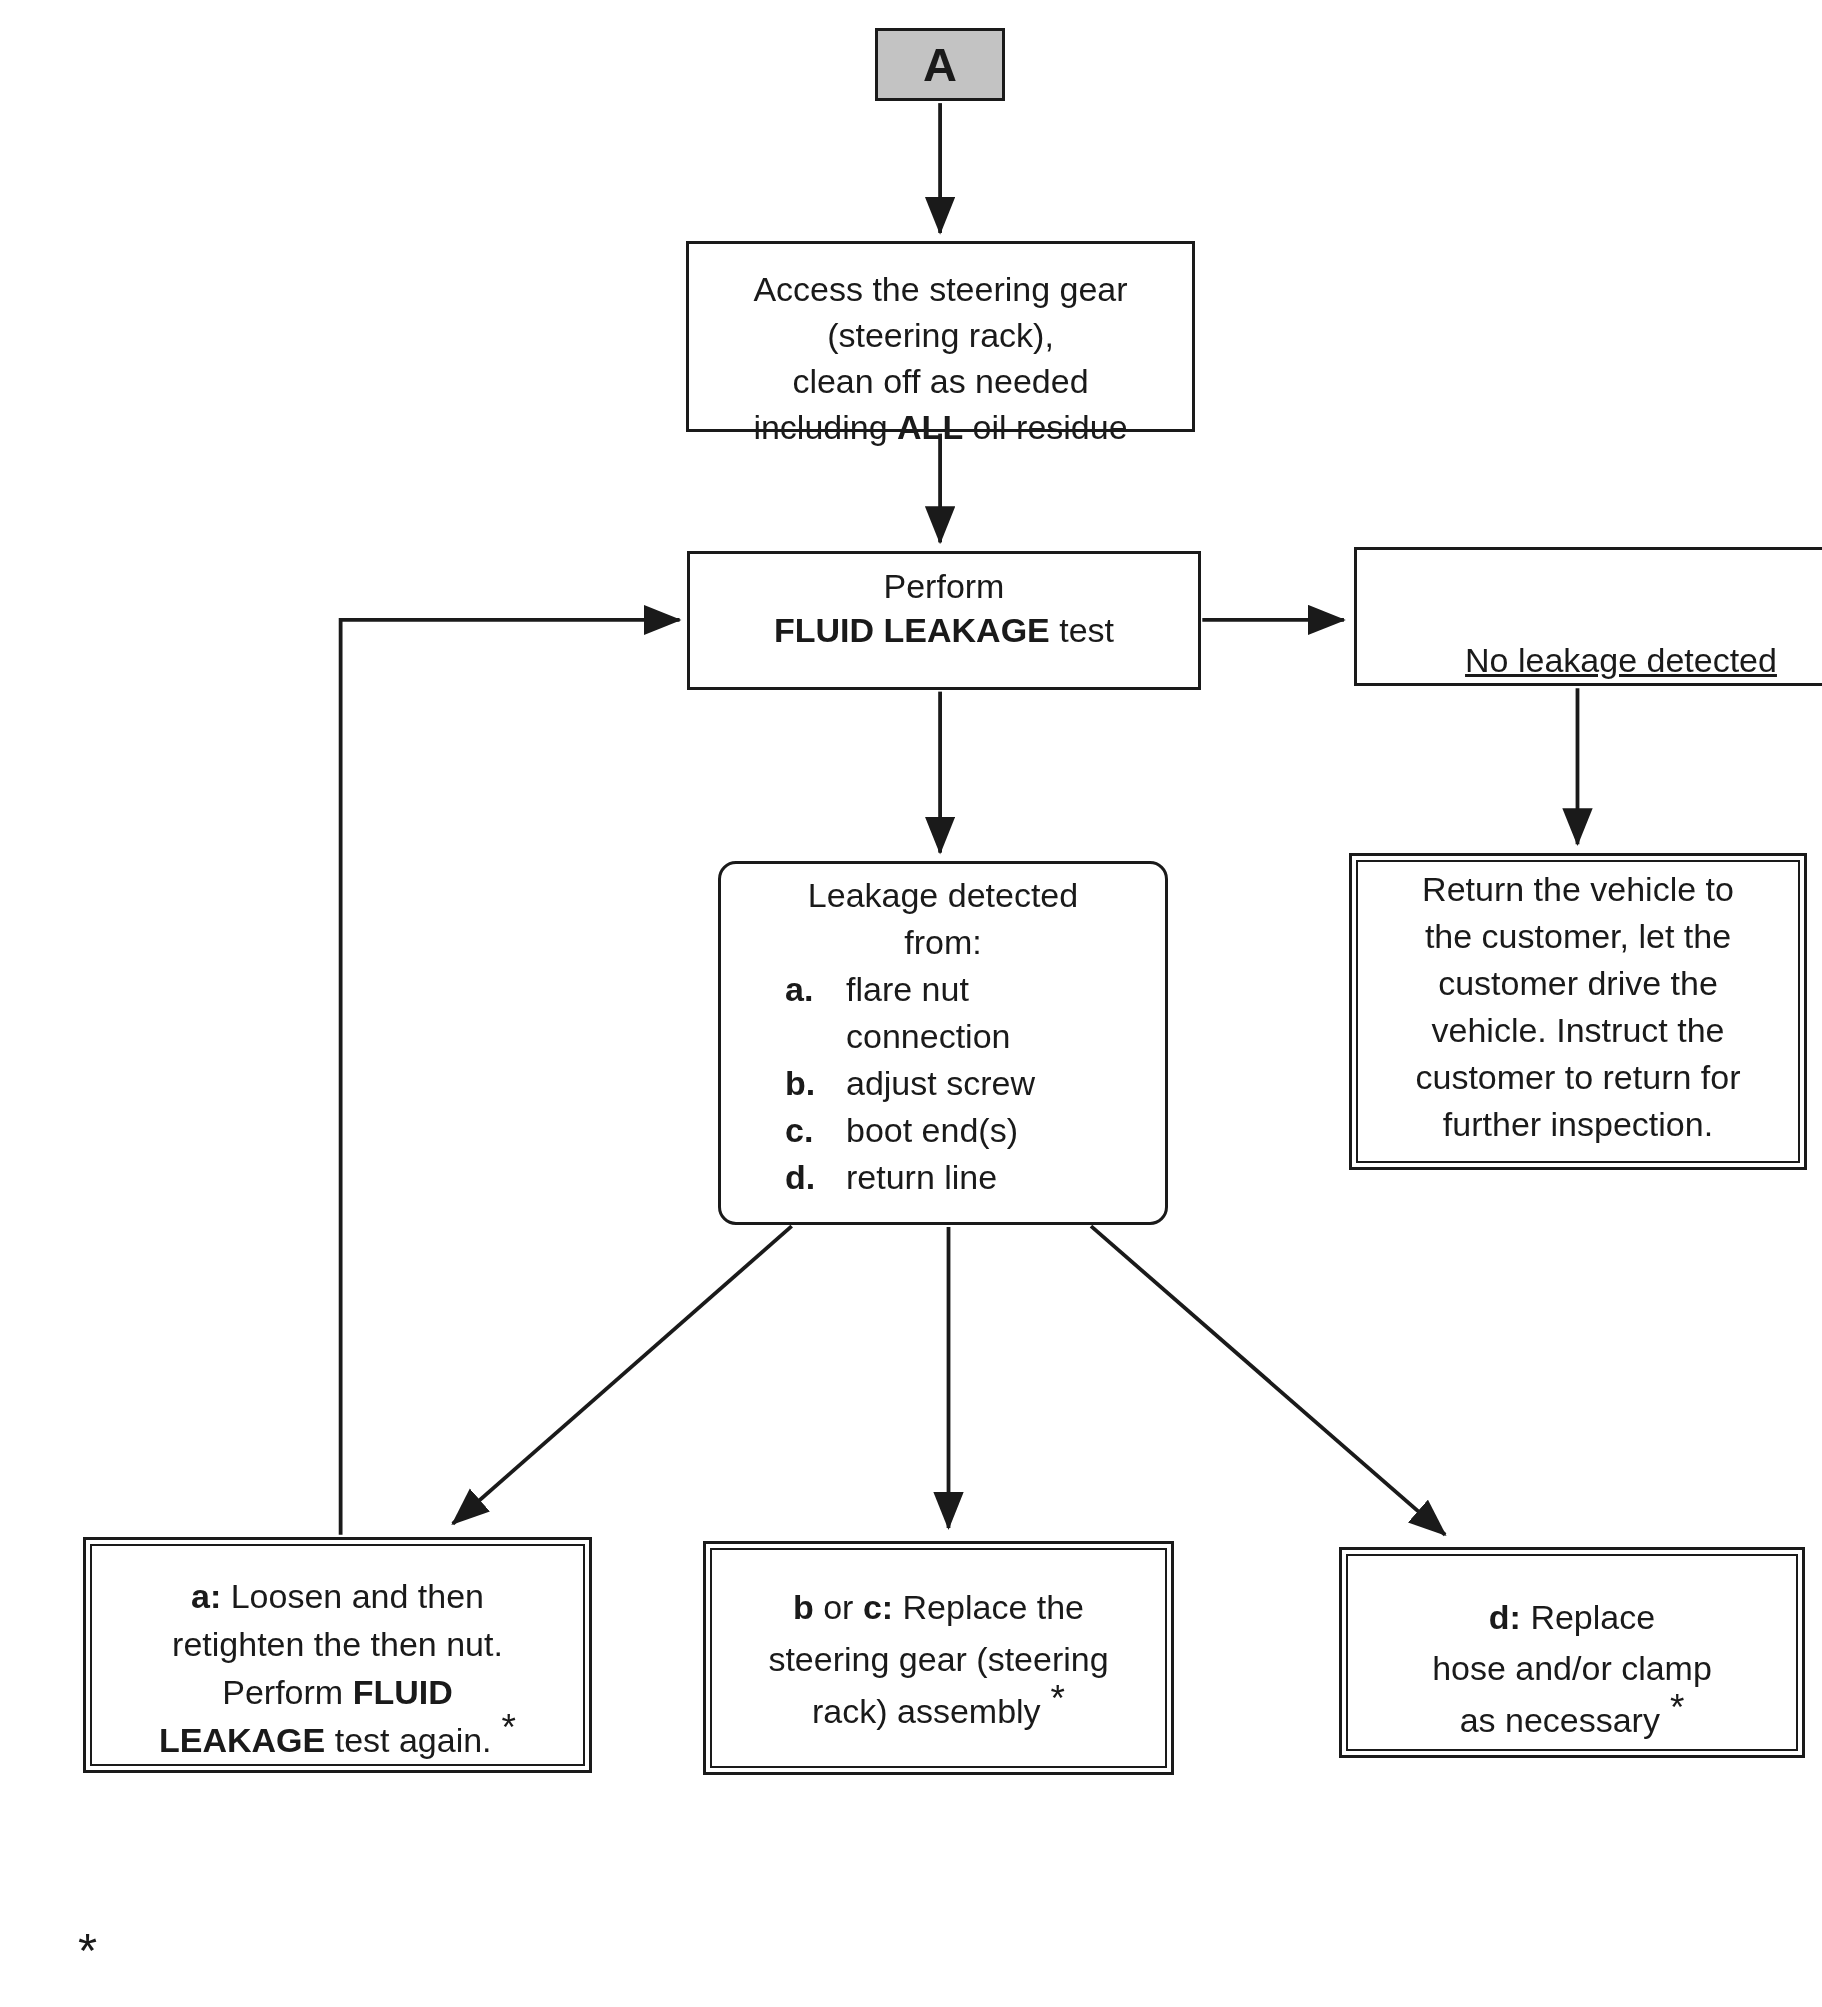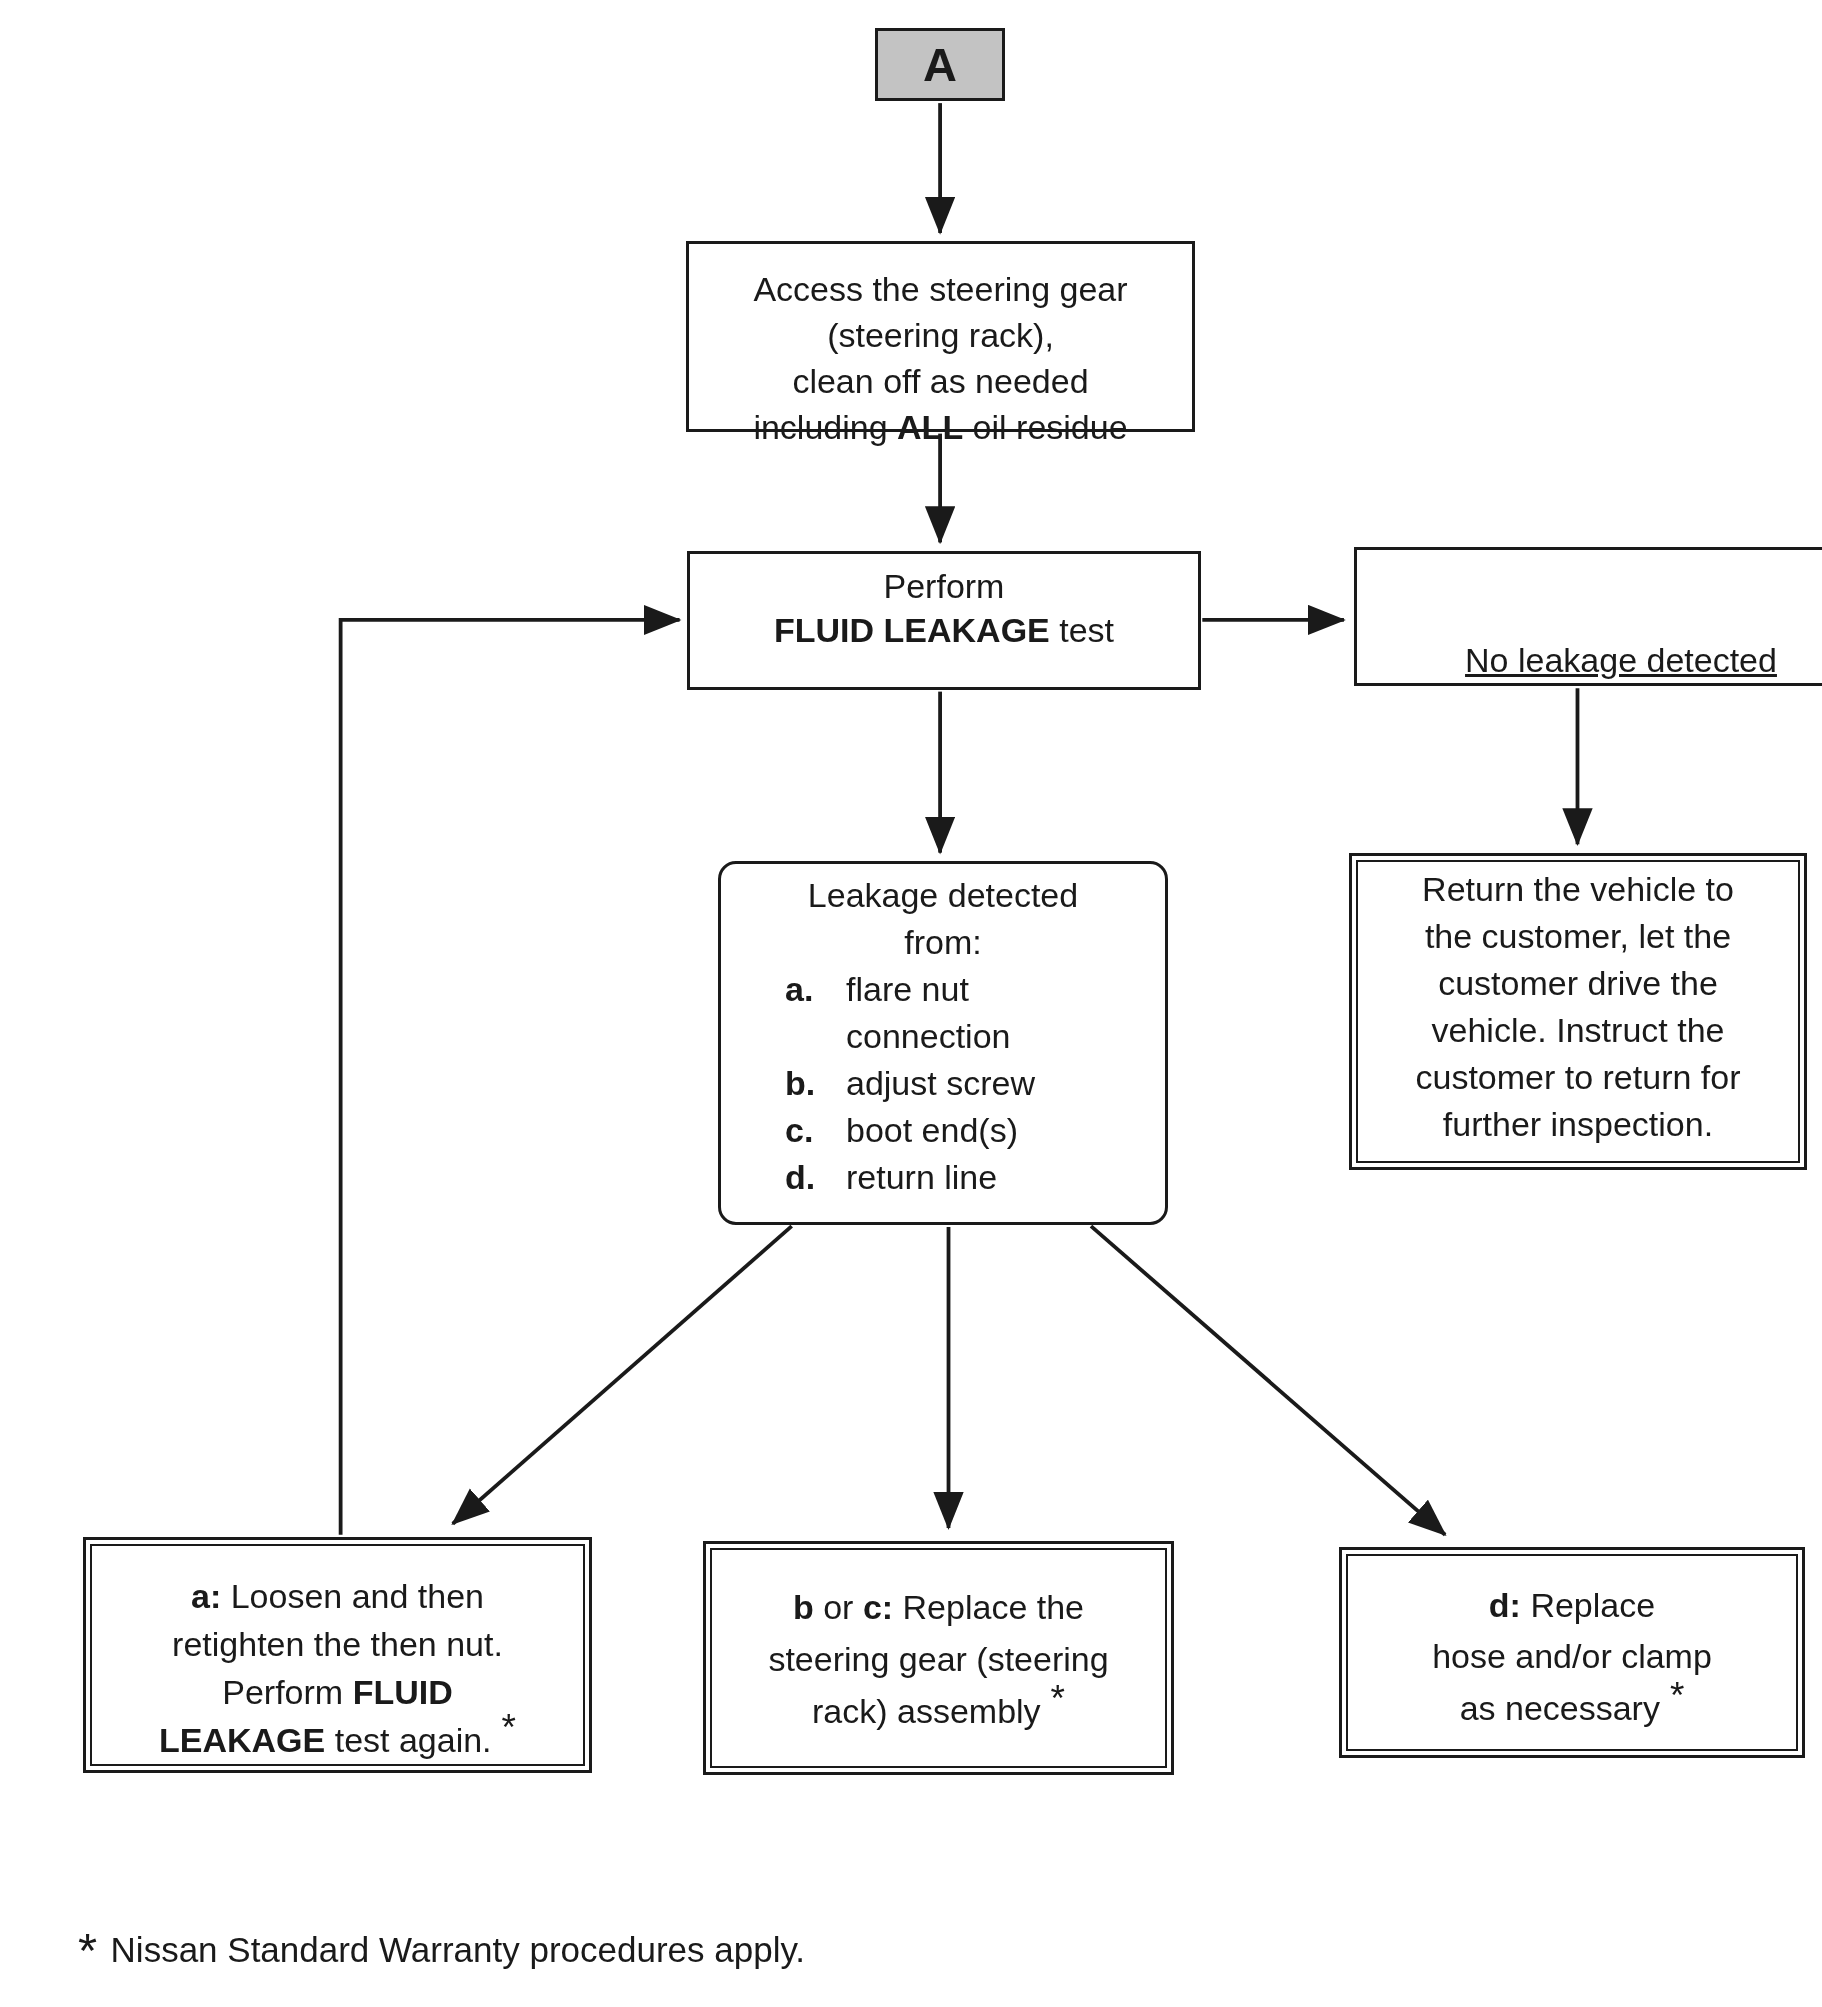--- a/index.html
+++ b/index.html
@@ -67,21 +67,21 @@
   .leak-key  { flex: 0 0 61px; font-weight: bold; }
 
   .return-box { left: 1349px; top: 853px; width: 458px; height: 317px; }
   .return-box .dbox-inner { line-height: 47px; padding-top: 3.4px; justify-content: flex-start; }
 
   .fixa-box  { left: 83px;   top: 1537px; width: 509px; height: 236px; }
   .fixa-box .dbox-inner  { line-height: 48px; padding-top: 6.7px;  justify-content: flex-end; }
   .fixbc-box { left: 703px;  top: 1541px; width: 471px; height: 234px; }
   .fixbc-box .dbox-inner { line-height: 52px; padding-top: 31px; justify-content: flex-start; }
   .fixd-box  { left: 1339px; top: 1547px; width: 466px; height: 211px; }
-  .fixd-box .dbox-inner  { line-height: 51px; padding-top: 24px; justify-content: flex-start; }
+  .fixd-box .dbox-inner  { line-height: 51px; padding-top: 36px; justify-content: flex-start; }
 
   .ast {
     display: inline-block;
     font-size: 37px;
     position: relative;
     top: -11.8px;
     margin-left: 10px;
   }
 
   .footnote {
@@ -201,17 +201,16 @@
   <div class="dbox fixd-box">
     <div class="dbox-inner">
       <div><span class="b">d:</span><span> Replace</span></div>
       <div>hose and/or clamp</div>
       <div><span>as necessary</span><span class="ast">*</span></div>
     </div>
   </div>
 
   <div class="footnote">
     <span class="fn-ast">*</span>
-    <span>Nissan Standard Warranty procedures apply.</span>
   </div>
 
 </div>
 
 
 </body></html>

